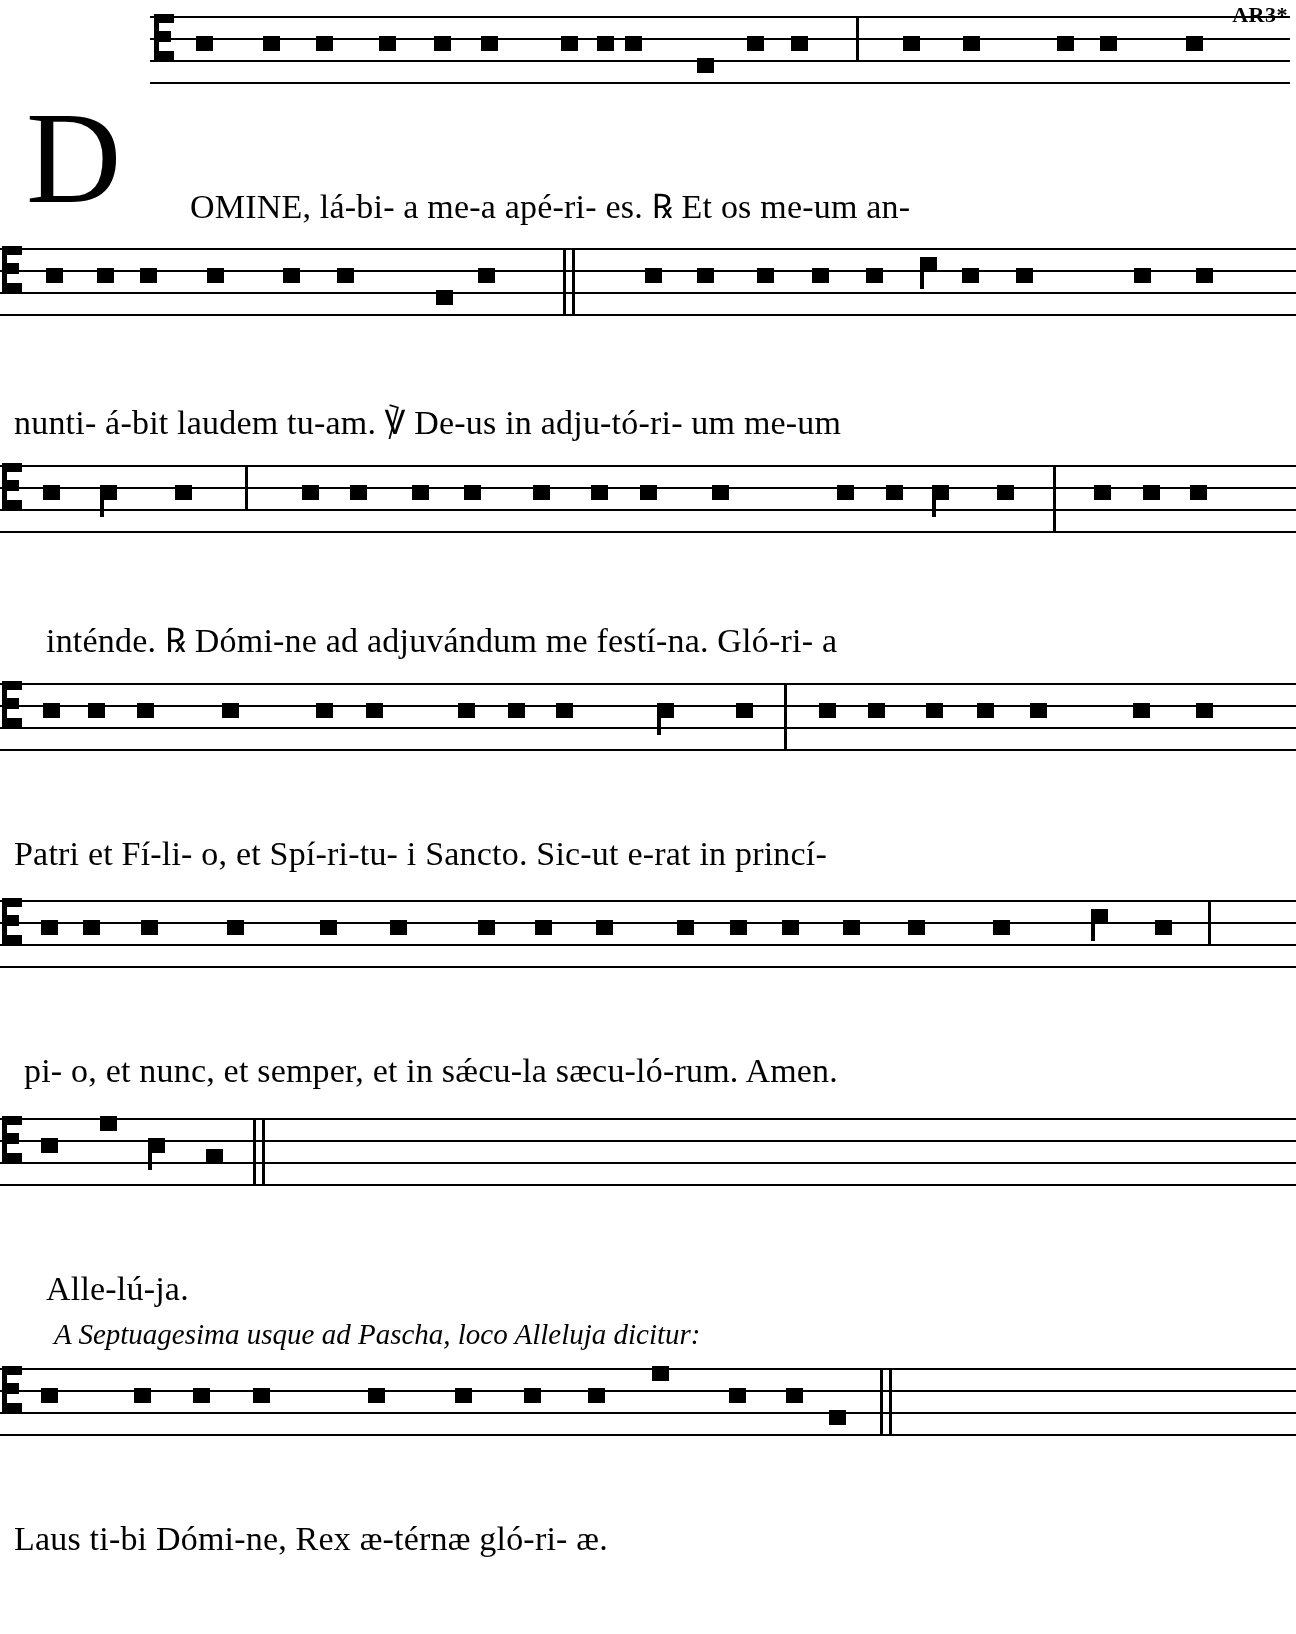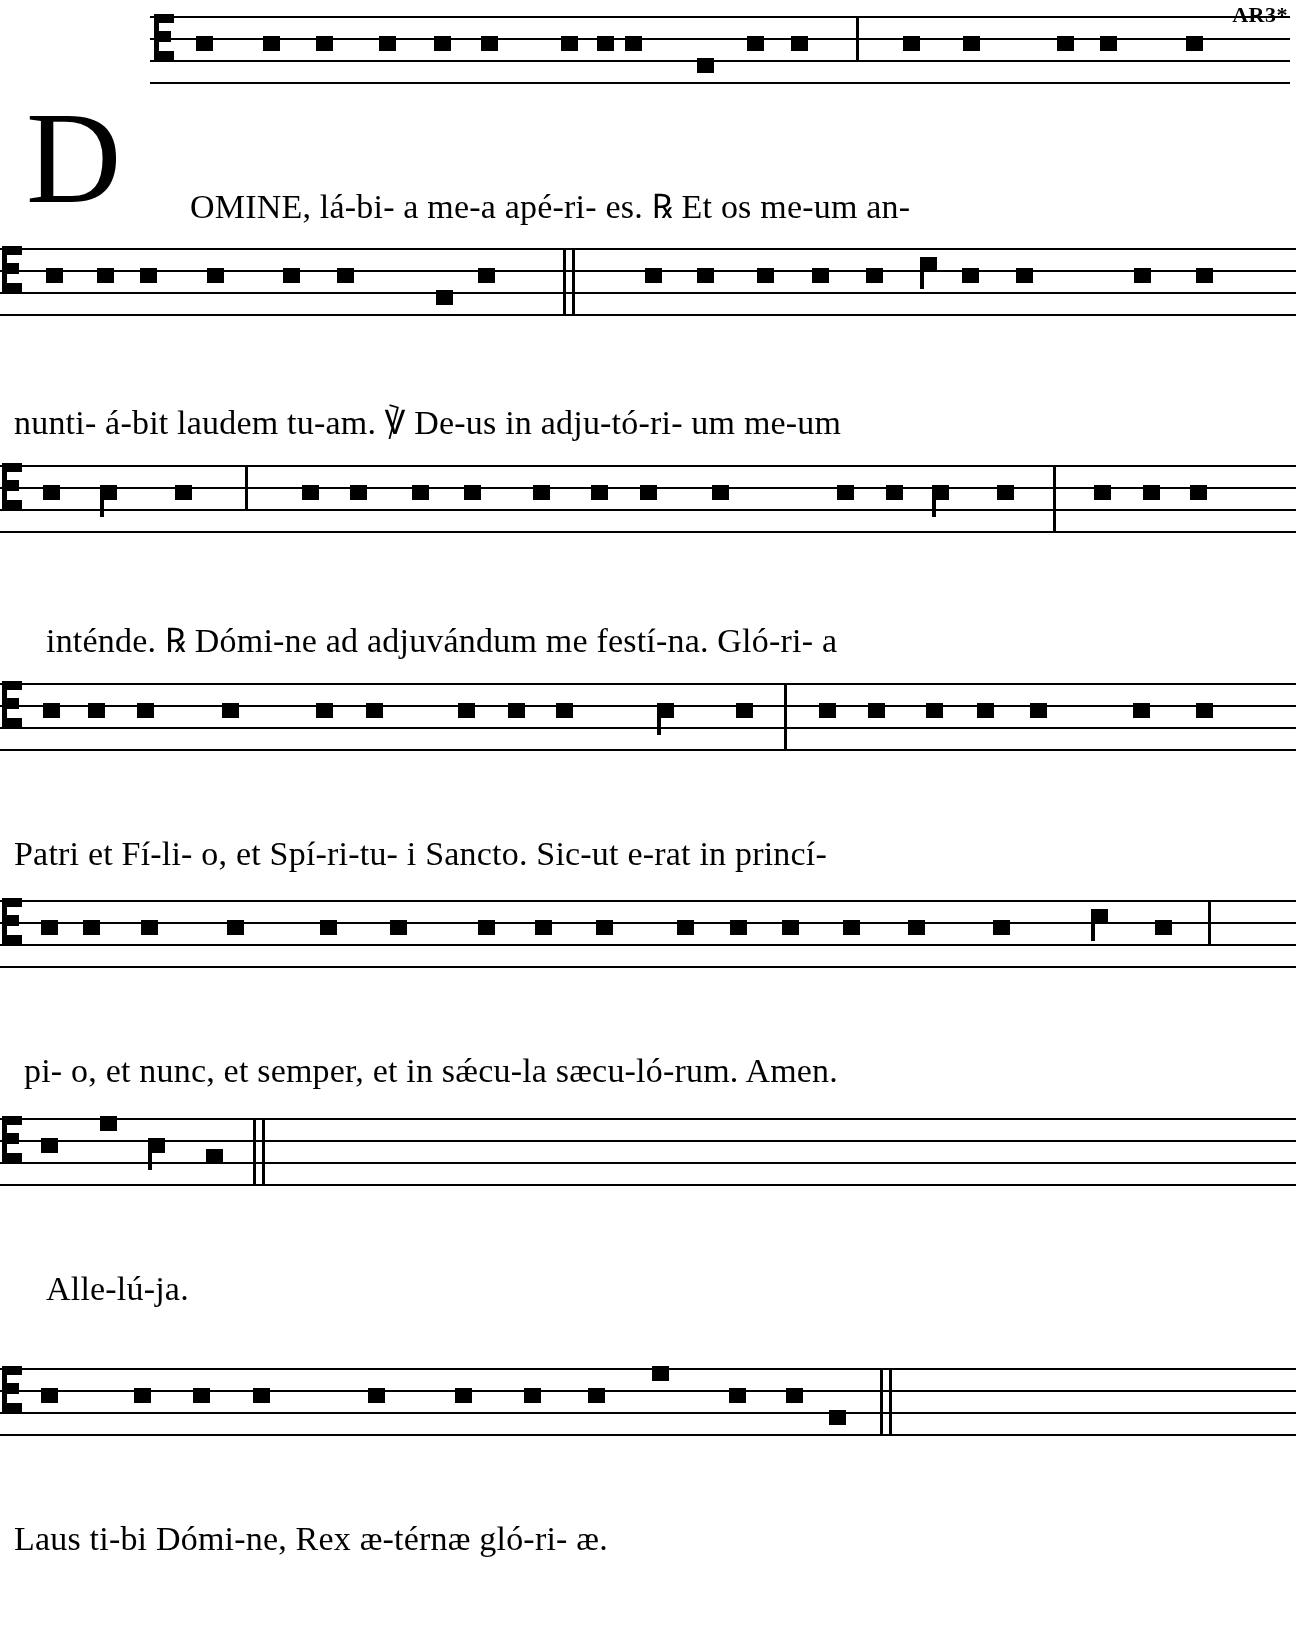--- a/index.html
+++ b/index.html
@@ -365,20 +365,21 @@
       <div class="note" style="left:206px;top:41px;"></div>
       <div class="double" style="left:253px;">
         <div class="b" style="left:0;"></div>
           <div class="b" style="left:9px;"></div>
       </div>
     </div>
   </div>
 
   <div class="textline" style="top:1270px;padding-left:46px;">Alle-lú-ja.</div>
 
+  <div class="rubric" style="top:1318px;left:54px;">A Septuagesima usque ad Pascha, loco Alleluja dicitur:</div>
 
   <div class="system" style="top:1358px;">
     <div class="staff" style="margin-left:0;width:1296px;">
       <div class="line l1"></div>
       <div class="line l2"></div>
       <div class="line l3"></div>
       <div class="line l4"></div>
       <div class="clef" style="left:2px;top:8px;">
         <div class="stem"></div>
           <div class="arm top"></div>

